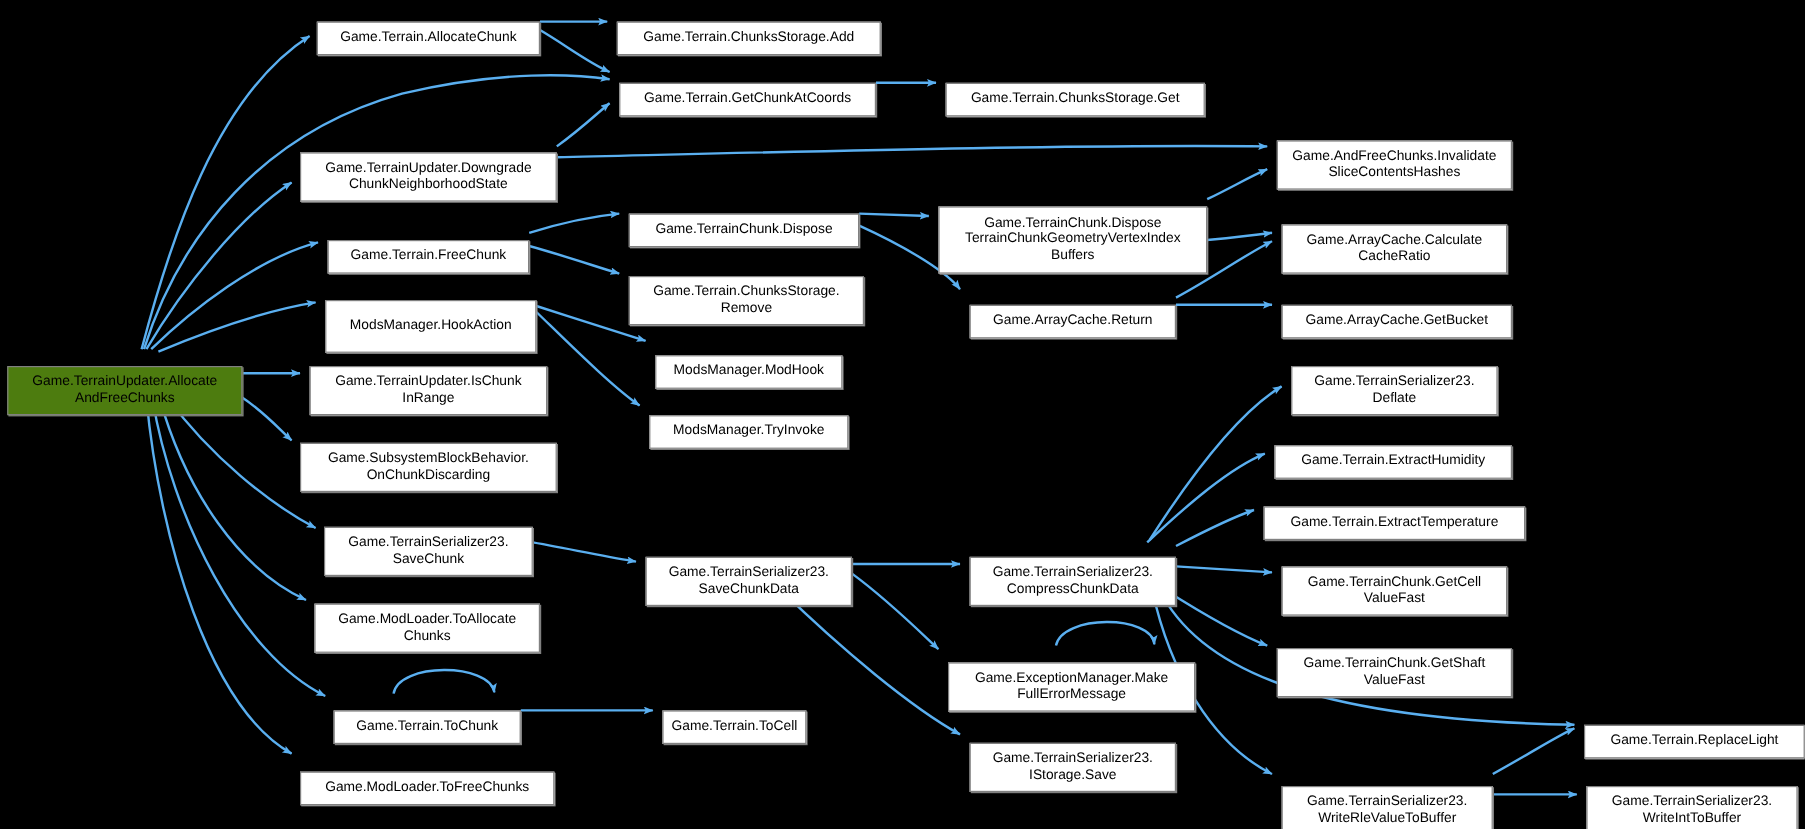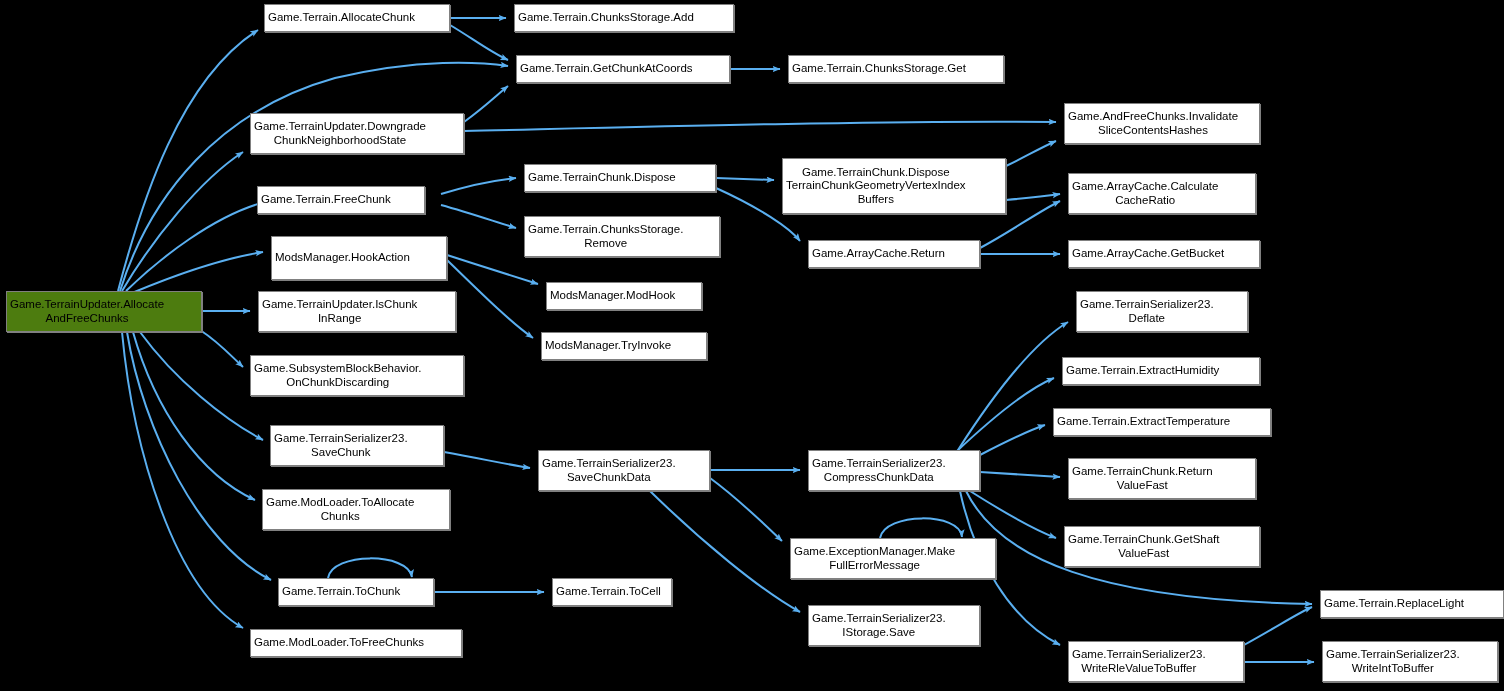--- a/index.html
+++ b/index.html
@@ -2,23 +2,23 @@
 <html><head>
 <meta charset="utf-8">
 <style>
   html,body{margin:0;padding:0;background:#000;}
   #canvas{position:relative;width:1504px;height:691px;background:#000;overflow:hidden;
           font-family:"Liberation Sans","DejaVu Sans",sans-serif;}
   svg.edges{position:absolute;left:0;top:0;width:1504px;height:691px;pointer-events:none;}
   .node{position:absolute;box-sizing:border-box;background:#ffffff;
         border:1px solid #808080;
         box-shadow:1px 1px 0 0 #808080;
-        display:flex;align-items:center;justify-content:flex-start;text-align:center;
+        display:flex;align-items:center;justify-content:center;text-align:center;
         color:#000;font-size:11.5px;line-height:13.5px;letter-spacing:0px;
-        padding:1px 3px;white-space:pre-line;}
+        padding:1px 3px;white-space:pre-line;margin-top:14px;}
   .node.current{background:#4d7c0f;}
 </style>
 </head>
 <body>
 
 <div id="canvas">
   <svg class="edges" viewBox="0 0 1504 691">
     <defs>
       <marker id="arrow" markerWidth="9" markerHeight="9" refX="7.5" refY="3.2" orient="auto" markerUnits="userSpaceOnUse">
         <path d="M0,0 L8,3.2 L0,6.4 L1.6,3.2 z" fill="#5aaff0"></path>
@@ -73,21 +73,21 @@
       <div class="node current" style="left: 6px; top: 291px; width: 196px; height: 41px;"><span>Game.TerrainUpdater.Allocate
 AndFreeChunks</span></div>
       <div class="node" style="left: 264px; top: 4px; width: 186px; height: 28px;"><span>Game.Terrain.AllocateChunk</span></div>
       <div class="node" style="left: 514px; top: 4px; width: 220px; height: 28px;"><span>Game.Terrain.ChunksStorage.Add</span></div>
       <div class="node" style="left: 516px; top: 55px; width: 214px; height: 28px;"><span>Game.Terrain.GetChunkAtCoords</span></div>
       <div class="node" style="left: 788px; top: 55px; width: 216px; height: 28px;"><span>Game.Terrain.ChunksStorage.Get</span></div>
       <div class="node" style="left: 250px; top: 113px; width: 214px; height: 41px;"><span>Game.TerrainUpdater.Downgrade
 ChunkNeighborhoodState</span></div>
       <div class="node" style="left: 1064px; top: 103px; width: 196px; height: 41px;"><span>Game.AndFreeChunks.Invalidate
 SliceContentsHashes</span></div>
-      <div class="node" style="left: 257px; top: 186px; width: 168px; height: 28px;"><span>Game.Terrain.FreeChunk</span></div>
+      <div class="node" style="left: 273px; top: 186px; width: 168px; height: 28px;"><span>Game.Terrain.FreeChunk</span></div>
       <div class="node" style="left: 524px; top: 164px; width: 192px; height: 28px;"><span>Game.TerrainChunk.Dispose</span></div>
       <div class="node" style="left: 782px; top: 158px; width: 224px; height: 56px;"><span>Game.TerrainChunk.Dispose
 TerrainChunkGeometryVertexIndex
 Buffers</span></div>
       <div class="node" style="left: 1068px; top: 173px; width: 188px; height: 41px;"><span>Game.ArrayCache.Calculate
 CacheRatio</span></div>
       <div class="node" style="left: 524px; top: 216px; width: 196px; height: 41px;"><span>Game.Terrain.ChunksStorage.
 Remove</span></div>
       <div class="node" style="left: 808px; top: 240px; width: 172px; height: 28px;"><span>Game.ArrayCache.Return</span></div>
       <div class="node" style="left: 1068px; top: 240px; width: 192px; height: 28px;"><span>Game.ArrayCache.GetBucket</span></div>
@@ -101,21 +101,21 @@
       <div class="node" style="left: 270px; top: 425px; width: 174px; height: 41px;"><span>Game.TerrainSerializer23.
 SaveChunk</span></div>
       <div class="node" style="left: 538px; top: 450px; width: 172px; height: 41px;"><span>Game.TerrainSerializer23.
 SaveChunkData</span></div>
       <div class="node" style="left: 808px; top: 450px; width: 172px; height: 41px;"><span>Game.TerrainSerializer23.
 CompressChunkData</span></div>
       <div class="node" style="left: 1076px; top: 291px; width: 172px; height: 41px;"><span>Game.TerrainSerializer23.
 Deflate</span></div>
       <div class="node" style="left: 1062px; top: 357px; width: 198px; height: 28px;"><span>Game.Terrain.ExtractHumidity</span></div>
       <div class="node" style="left: 1053px; top: 408px; width: 218px; height: 28px;"><span>Game.Terrain.ExtractTemperature</span></div>
-      <div class="node" style="left: 1068px; top: 458px; width: 188px; height: 41px;"><span>Game.TerrainChunk.Return
+      <div class="node" style="left: 1068px; top: 458px; width: 188px; height: 41px;"><span>Game.TerrainChunk.GetCell
 ValueFast</span></div>
       <div class="node" style="left: 1064px; top: 526px; width: 196px; height: 41px;"><span>Game.TerrainChunk.GetShaft
 ValueFast</span></div>
       <div class="node" style="left: 262px; top: 489px; width: 188px; height: 41px;"><span>Game.ModLoader.ToAllocate
 Chunks</span></div>
       <div class="node" style="left: 790px; top: 538px; width: 206px; height: 41px;"><span>Game.ExceptionManager.Make
 FullErrorMessage</span></div>
       <div class="node" style="left: 278px; top: 578px; width: 156px; height: 28px;"><span>Game.Terrain.ToChunk</span></div>
       <div class="node" style="left: 552px; top: 578px; width: 120px; height: 28px;"><span>Game.Terrain.ToCell</span></div>
       <div class="node" style="left: 808px; top: 605px; width: 172px; height: 41px;"><span>Game.TerrainSerializer23.

